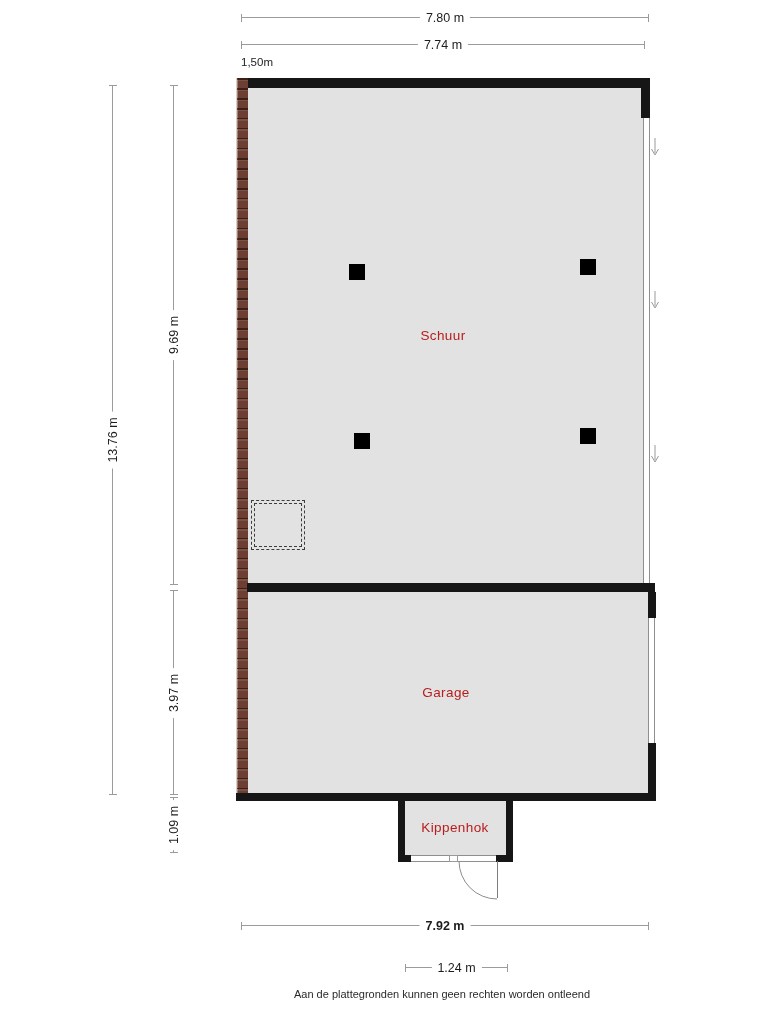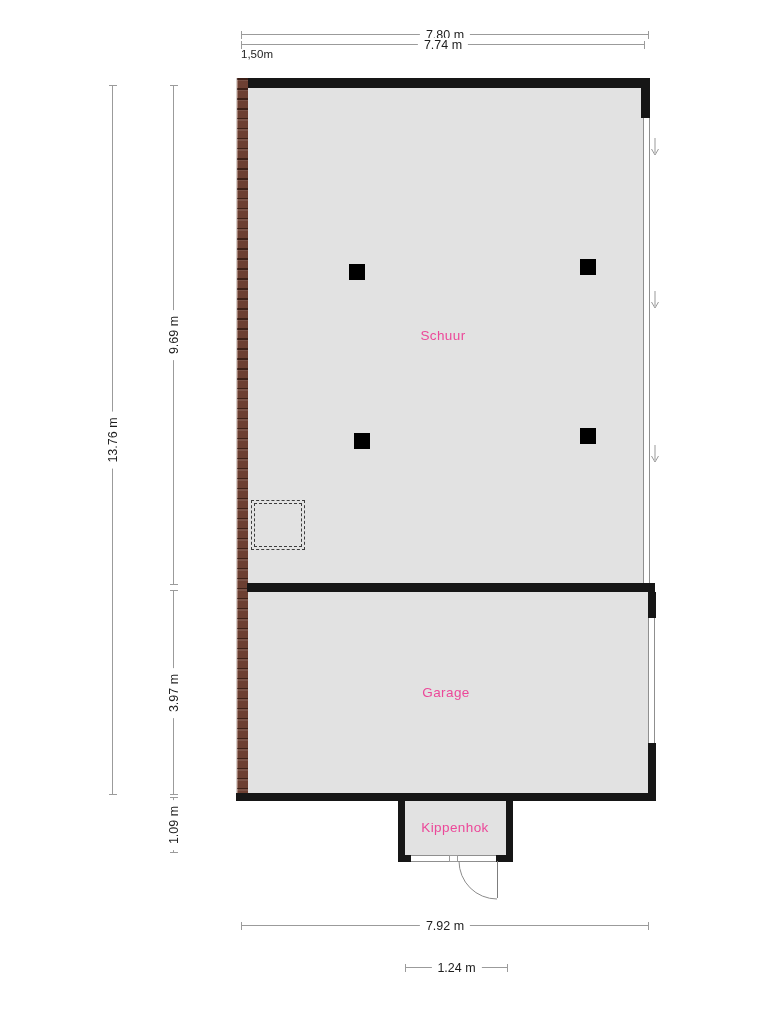--- a/index.html
+++ b/index.html
@@ -37,40 +37,40 @@
   .dimv::before,.dimv::after{content:"";position:absolute;left:-4px;height:1px;width:8px;background:#9b9b9b;}
   .dimv::before{top:0;}
   .dimv::after{bottom:0;}
   .dimv .dlab{
     position:absolute;left:0;top:50%;transform:translate(-50%,-50%) rotate(-90deg);
     background:#ffffff;padding:0 6px;font-size:12.5px;color:#1d1d1d;white-space:nowrap;
   }
   
   .room-label{
     position:absolute;transform:translate(-50%,-50%);
-    font-size:13.5px;color:#ec4899;white-space:nowrap;letter-spacing:0.4px;
+    font-size:13.5px;color:#b91c1c;white-space:nowrap;letter-spacing:0.4px;
   }
   .note{position:absolute;font-size:11.5px;color:#1d1d1d;white-space:nowrap;}
   .footer{
     position:absolute;left:130px;top:987px;width:624px;text-align:center;
     font-size:11px;color:#2a2a2a;line-height:14px;
   }
   .door-leaf{position:absolute;width:1px;background:#7d7d7d;}
   .arrow-icon{position:absolute;width:10px;height:20px;}
 </style>
 </head>
 <body>
 
-<div class="dimh" style="left:241px;top:34px;width:408px;">
+<div class="dimh" style="left:241px;top:17px;width:408px;">
   <span class="dlab">7.80 m</span>
 </div>
 <div class="dimh" style="left:241px;top:44px;width:404px;">
   <span class="dlab">7.74 m</span>
 </div>
-<div class="note" style="left:241px;top:48px;">1,50m</div>
+<div class="note" style="left:241px;top:56px;">1,50m</div>
 
 <div class="dimv" style="left:112px;top:85px;height:710px;">
   <span class="dlab">13.76 m</span>
 </div>
 <div class="dimv" style="left:173px;top:85px;height:500px;">
   <span class="dlab">9.69 m</span>
 </div>
 <div class="dimv" style="left:173px;top:590px;height:205px;">
   <span class="dlab">3.97 m</span>
 </div>
@@ -122,21 +122,22 @@
 <div class="pillar" style="left:580px;top:428px;"></div>
 
 <div class="dashed-outer" style="left:251px;top:500px;width:52px;height:48px;">
   <div class="dashed-inner"></div>
 </div>
 
 <div class="room-label" style="left:443px;top:335px;">Schuur</div>
 <div class="room-label" style="left:446px;top:692px;text-align:center;">Garage</div>
 <div class="room-label" style="left:455px;top:827px;">Kippenhok</div>
 
-<div class="dimh" style="left:241px;top:925px;width:408px;">
+<div class="dimh" style="left:241px;top:925px;width:408px;font-weight:bold;">
   <span class="dlab">7.92 m</span>
 </div>
 <div class="dimh" style="left:405px;top:967px;width:103px;">
   <span class="dlab">1.24 m</span>
 </div>
 
 <div class="footer">
+  <div>Aan de plattegronden kunnen geen rechten worden ontleend</div>
 </div>
 
 </body></html>

